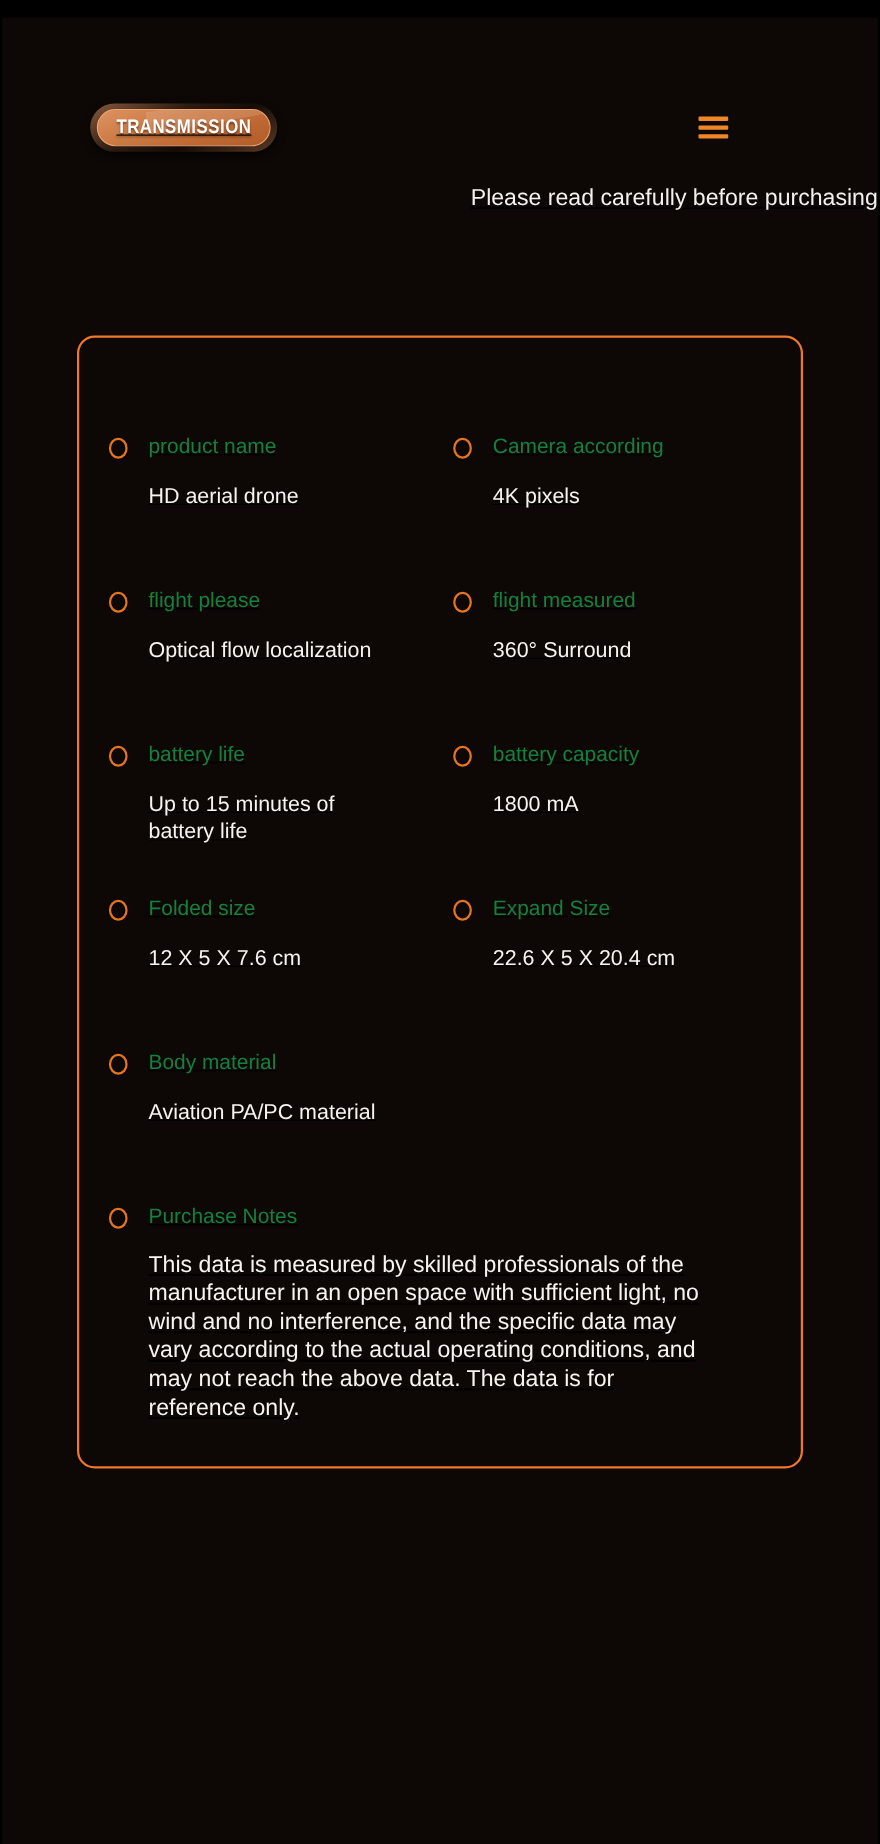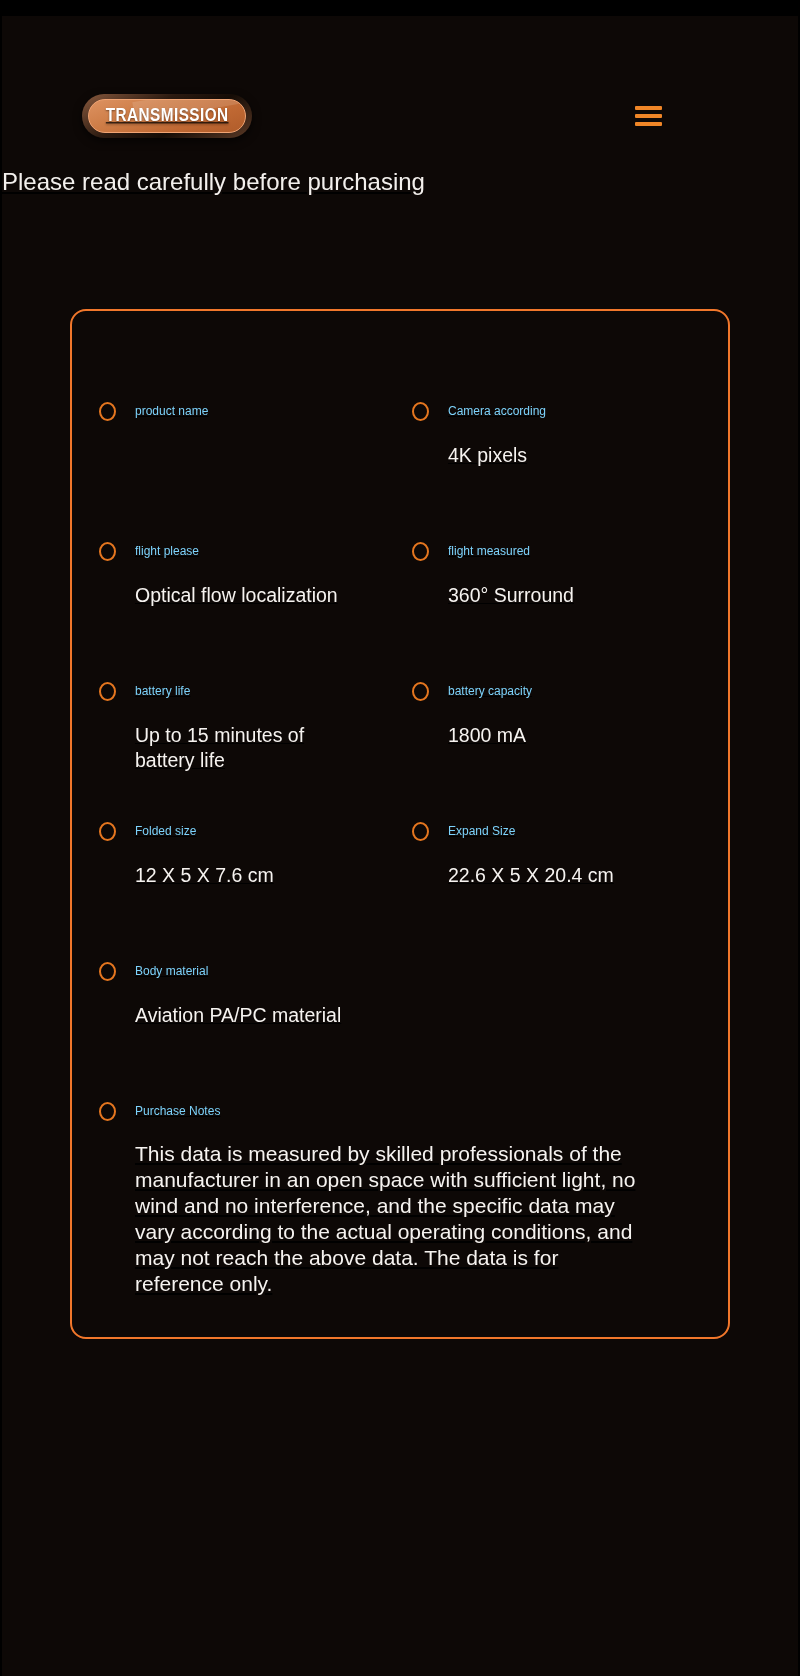--- a/index.html
+++ b/index.html
@@ -59,23 +59,23 @@
     line-height:90px;
     letter-spacing:-1px;
   }
   .hero-title .tline{
     display:inline-block;
     transform:scale(.85,1.1);
     white-space:nowrap;
   }
   .hero-sub{
     margin-top:30px;
-    text-align:left;
+    text-align:right;
     color:#f3f0ed;
-    font-size:24px;
+    font-size:21px;
     font-weight:400;
   }
   
   .spec-box{
     box-sizing:border-box;
     width:660px;
     margin:113px auto 0 auto;
     border:2px solid #f1772b;
     border-radius:16px;
     padding:88px 27px 40px 27px;
@@ -88,22 +88,22 @@
   }
   .item-head{display:flex;align-items:center;gap:19px;}
   .ring{
     box-sizing:border-box;
     width:17px;height:19px;
     border:2px solid #e5761f;
     border-radius:50%;
     flex:0 0 auto;
   }
   .label{
-    color:#7dd3fc;
-    font-size:12px;
+    color:#15803d;
+    font-size:19px;
     line-height:24px;
   }
   .value{
     margin:20px 0 0 36px;
     color:#f6f3f0;
     font-size:19.5px;
     line-height:25px;
     max-width:232px;
   }
   .notes .value{
@@ -135,20 +135,21 @@
   <div class="hero-sub">Please read carefully before purchasing</div>
 
   <section class="spec-box">
     <div class="spec-grid">
 
       <div class="item">
         <div class="item-head">
           <span class="ring"></span>
           <span class="label">product name</span>
         </div>
+        <div class="value">HD aerial drone</div>
       </div>
 
       <div class="item">
         <div class="item-head">
           <span class="ring"></span>
           <span class="label">Camera according</span>
         </div>
         <div class="value">4K pixels</div>
       </div>
 

